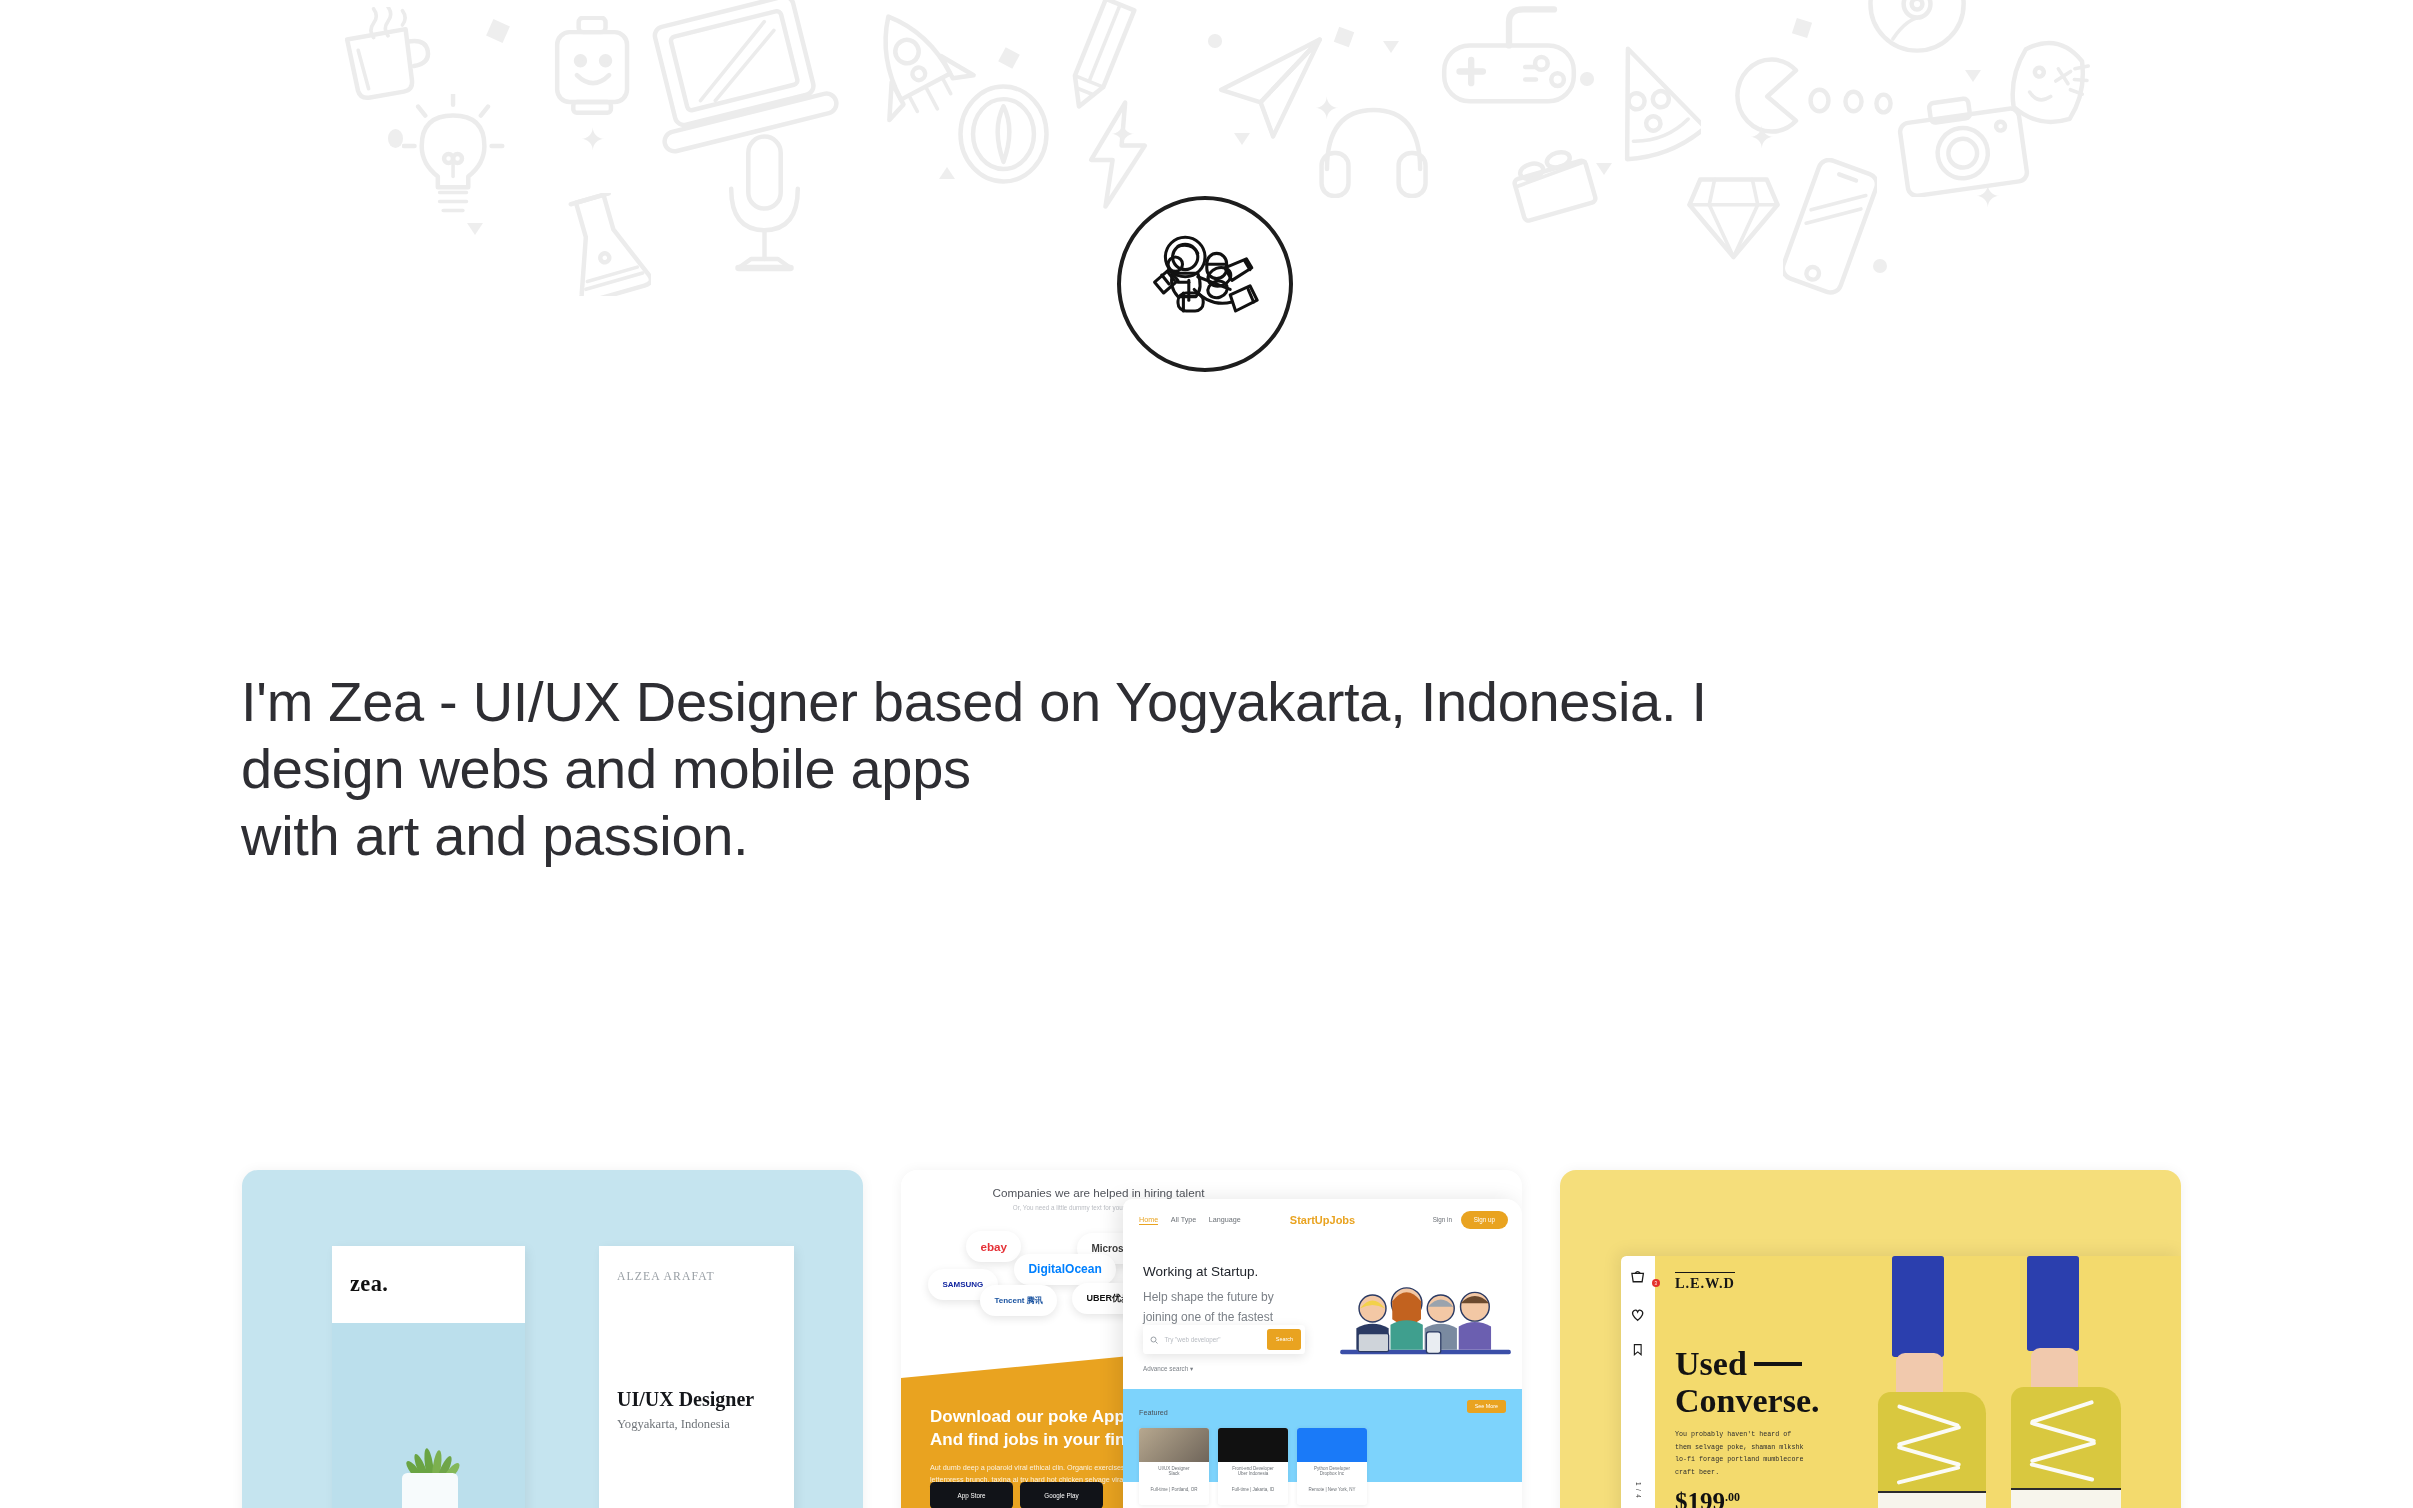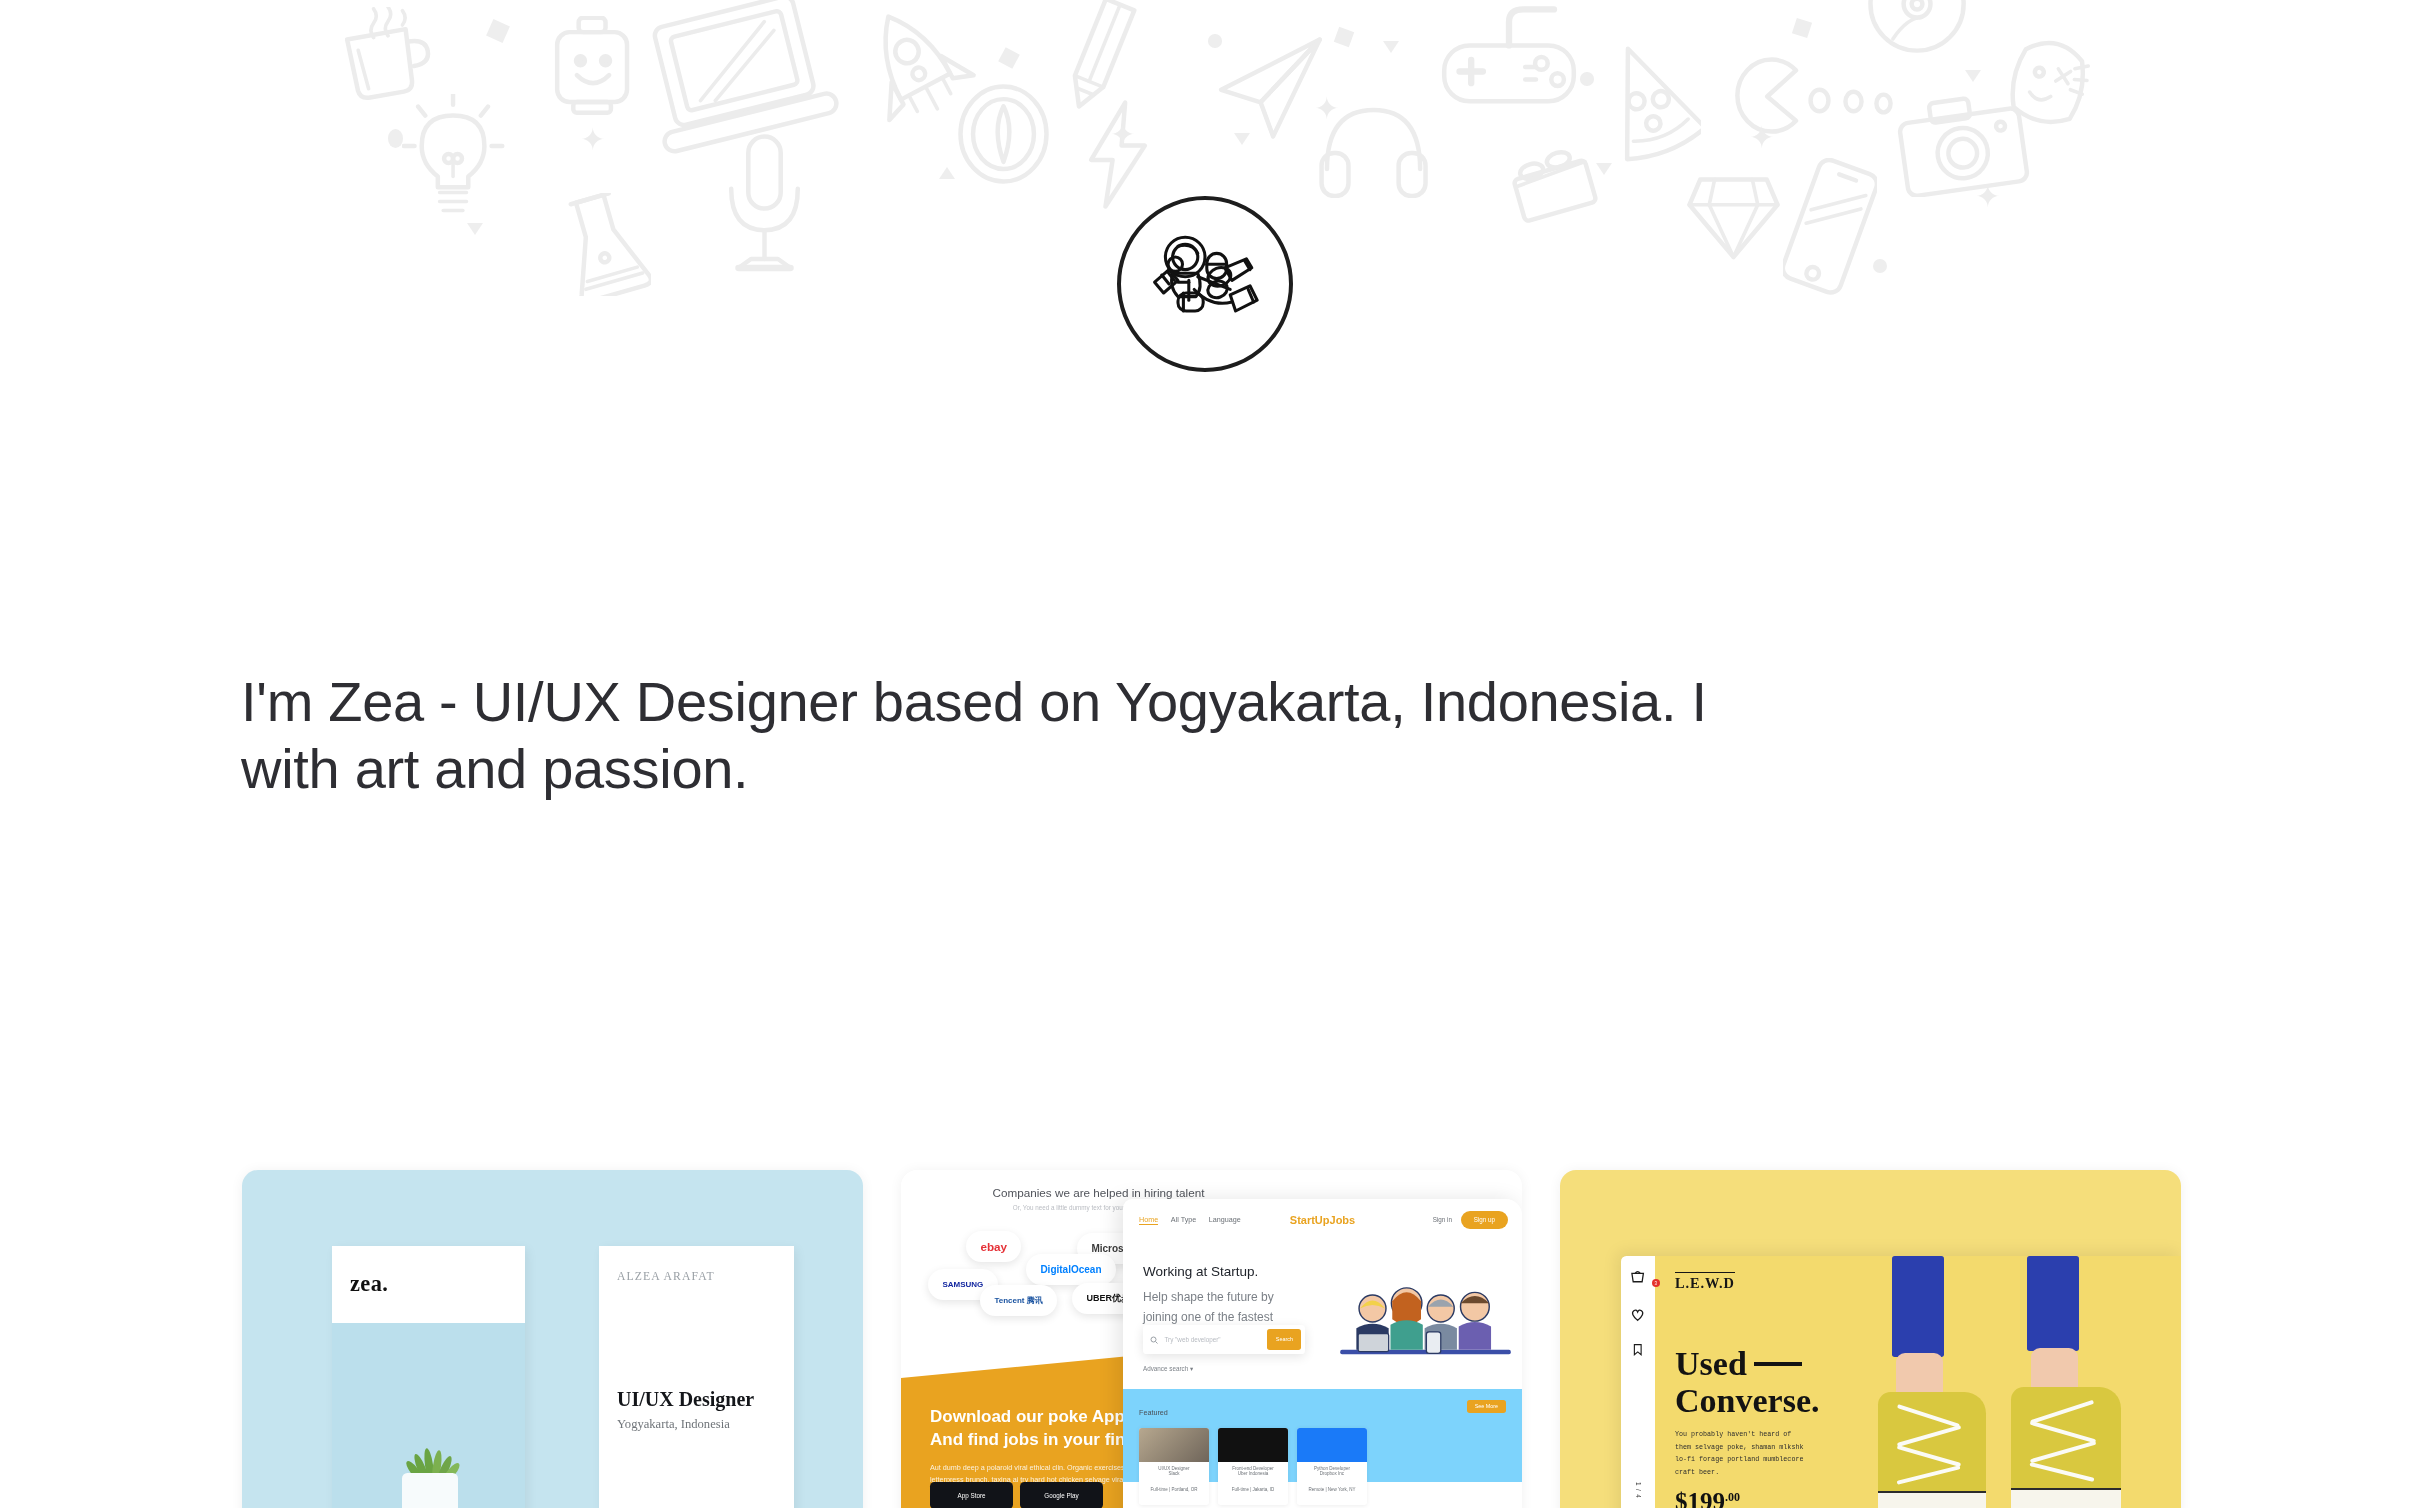--- a/index.html
+++ b/index.html
@@ -762,20 +762,21 @@
         <path d="M92 42 L116 32 L122 42 L100 56 Z"></path>
         <path d="M114 34 L120 44"></path>
         <path d="M98 72 L120 62 L128 78 L104 90 Z"></path>
         <path d="M118 66 L124 80"></path>
       </svg>
     </div>
   </div>
 
   <h1 class="headline">
     <span class="l1">I'm Zea - UI/UX Designer based on Yogyakarta, Indonesia. I</span>
+    <span class="l2">design webs and mobile apps</span>
     <span class="l3">with art and passion.</span>
   </h1>
 
 
   <div class="cards">
 
     <div class="card card-branding">
       <div class="brand-sheet-a">
         <div class="logo-txt">zea.</div>
         <div class="photo">
@@ -803,21 +804,21 @@
       <div class="jobs-left">
         <div class="ttl">Companies we are helped in hiring talent</div>
         <div class="sub">Or, You need a little dummy text for your mockup? Has quam.</div>
 
         <div class="pill" style="left:65px;top:61px;color:#e53238;">
           <span>ebay</span>
         </div>
         <div class="pill" style="left:176px;top:63px;color:#3b3b3b;font-size:10px;">
           <span>Microsoft</span>
         </div>
-        <div class="pill" style="left:125px;top:84px;color:#0080ff;font-size:10px;">
+        <div class="pill" style="left:113px;top:84px;color:#0080ff;font-size:12px;">
           <span>DigitalOcean</span>
         </div>
         <div class="pill" style="left:232px;top:83px;color:#4285f4;font-size:10.8px;">
           <span>Google</span>
         </div>
         <div class="pill" style="left:27px;top:99px;color:#1428a0;font-size:8px;">
           <span>SAMSUNG</span>
         </div>
         <div class="pill" style="left:79px;top:115px;color:#1a53a0;font-size:8px;">
           <span>Tencent 腾讯</span>

